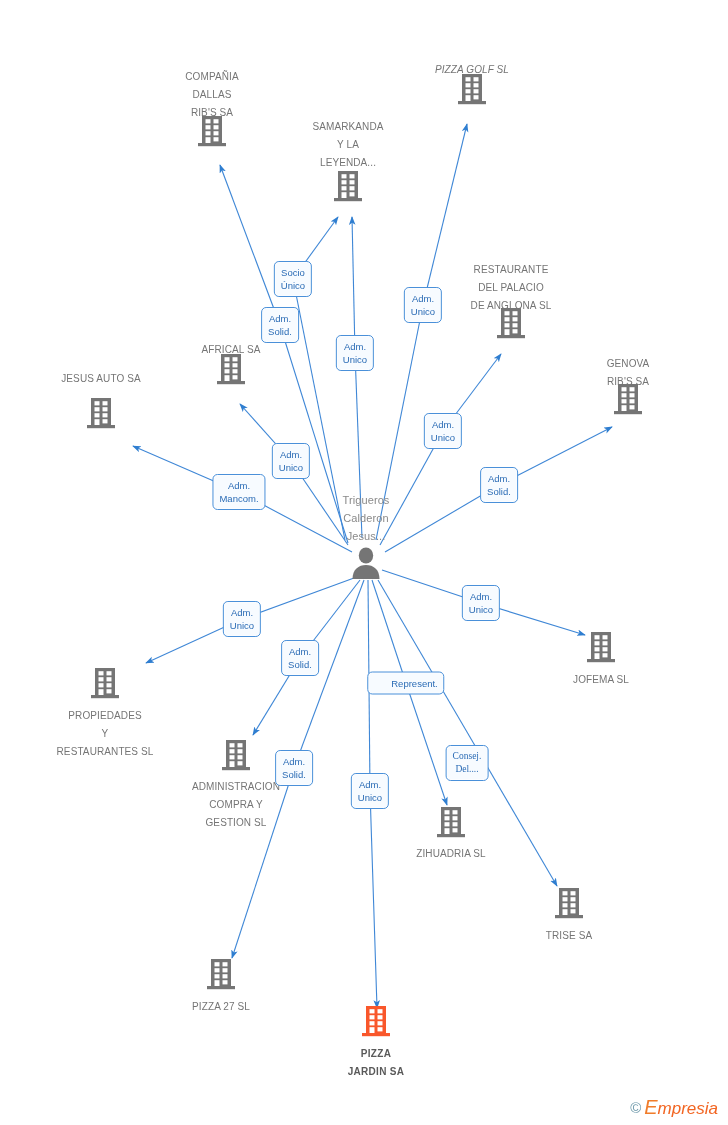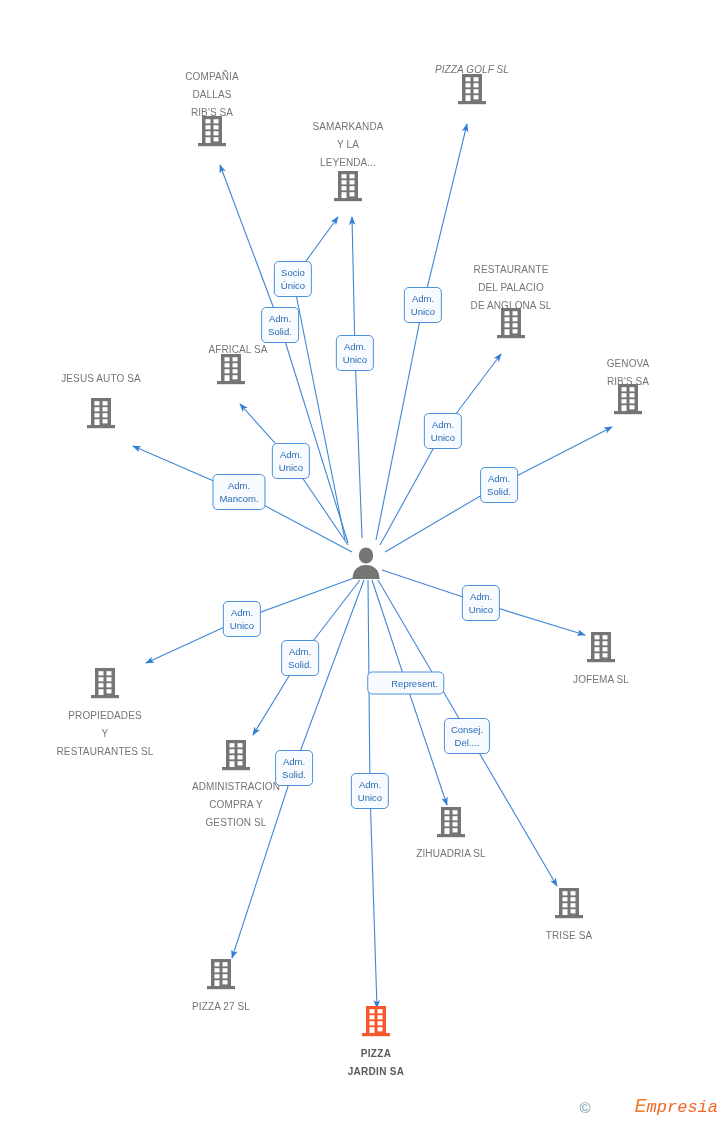--- a/index.html
+++ b/index.html
@@ -74,26 +74,25 @@
     display: flex;
     align-items: center;
     gap: 3px;
   }
   #watermark .copy {
     font-size: 15px;
     color: #6f9aab;
     line-height: 1;
   }
   #watermark .brand {
-    font-family: Liberation Mono, monospace;
+    font-family: Liberation Sans, sans-serif;
     font-style: italic;
     font-size: 17px;
     color: #f26522;
     line-height: 1;
-    margin-left: 41px;
   }
   #watermark .brand .cap {
     color: #f07c2a;
     font-size: 20px;
   }
 </style>
 </head>
 <body>
 
 <div id="stage">
@@ -139,20 +138,25 @@
   </svg>
 
   <div class="node person" id="center-node" style="left: 366px; top: 547px;">
     <span class="icon">
       <svg width="34" height="32" viewBox="0 0 34 32">
         <ellipse cx="17" cy="8.5" rx="7.2" ry="8" fill="#757575"></ellipse>
         <path d="M3.5,32 C3.5,22.4 9.6,18 17,18 C24.4,18 30.5,22.4 30.5,32 Z" fill="#757575"></path>
       </svg>
     </span>
   </div>
+  <div class="node person" id="center-label" style="left: 366px; top: 490px;">
+    <span class="caption">Trigueros
+Calderon
+Jesus...</span>
+  </div>
 
   <div id="nodes-layer">
       <div class="node" style="left: 212px; top: 115px;">
         <span class="icon"><svg width="30" height="32" viewBox="0 0 30 32">
             <rect x="5" y="1" width="20" height="27" fill="#757575"></rect>
             <rect x="1" y="28" width="28" height="3.2" fill="#757575"></rect>
             <rect x="8.5" y="4.2" width="5" height="4.2" fill="#ffffff"></rect>
             <rect x="8.5" y="10.2" width="5" height="4.2" fill="#ffffff"></rect>
             <rect x="8.5" y="16.2" width="5" height="4.2" fill="#ffffff"></rect>
             <rect x="16.5" y="4.2" width="5" height="4.2" fill="#ffffff"></rect>
@@ -221,21 +225,21 @@
             <rect x="8.5" y="4.2" width="5" height="4.2" fill="#ffffff"></rect>
             <rect x="8.5" y="10.2" width="5" height="4.2" fill="#ffffff"></rect>
             <rect x="8.5" y="16.2" width="5" height="4.2" fill="#ffffff"></rect>
             <rect x="16.5" y="4.2" width="5" height="4.2" fill="#ffffff"></rect>
             <rect x="16.5" y="10.2" width="5" height="4.2" fill="#ffffff"></rect>
             <rect x="16.5" y="16.2" width="5" height="4.2" fill="#ffffff"></rect>
             <rect x="8.5" y="22.2" width="5" height="5.8" fill="#ffffff"></rect>
             <rect x="16.5" y="22.2" width="5" height="4.2" fill="#ffffff"></rect>
           </svg></span>
       </div>
-      <div class="node" style="left: 238px; top: 339px;"><span class="caption">AFRICAL SA</span></div>
+      <div class="node" style="left: 231px; top: 339px;"><span class="caption">AFRICAL SA</span></div>
       <div class="node" style="left: 628px; top: 383px;">
         <span class="icon"><svg width="30" height="32" viewBox="0 0 30 32">
             <rect x="5" y="1" width="20" height="27" fill="#757575"></rect>
             <rect x="1" y="28" width="28" height="3.2" fill="#757575"></rect>
             <rect x="8.5" y="4.2" width="5" height="4.2" fill="#ffffff"></rect>
             <rect x="8.5" y="10.2" width="5" height="4.2" fill="#ffffff"></rect>
             <rect x="8.5" y="16.2" width="5" height="4.2" fill="#ffffff"></rect>
             <rect x="16.5" y="4.2" width="5" height="4.2" fill="#ffffff"></rect>
             <rect x="16.5" y="10.2" width="5" height="4.2" fill="#ffffff"></rect>
             <rect x="16.5" y="16.2" width="5" height="4.2" fill="#ffffff"></rect>
@@ -388,21 +392,21 @@
 Solid.</div>
       <div class="edge-label" style="left: 239px; top: 492px;">Adm.
 Mancom.</div>
       <div class="edge-label" style="left: 481px; top: 603px;">Adm.
 Unico</div>
       <div class="edge-label" style="left: 242px; top: 619px;">Adm.
 Unico</div>
       <div class="edge-label" style="left: 300px; top: 658px;">Adm.
 Solid.</div>
       <div class="edge-label" style="left: 406px; top: 683px; padding-left: 23px;">Represent.</div>
-      <div class="edge-label" style="left: 467px; top: 736px;">Consej.
+      <div class="edge-label" style="left: 467px; top: 763px; font-family: Liberation Serif, serif;">Consej.
 Del....</div>
       <div class="edge-label" style="left: 294px; top: 768px;">Adm.
 Solid.</div>
       <div class="edge-label" style="left: 370px; top: 791px;">Adm.
 Unico</div>
     </div>
 
   <div id="watermark">
     <span class="copy">©</span>
     <span class="brand"><span class="cap">E</span><span>mpresia</span></span>

